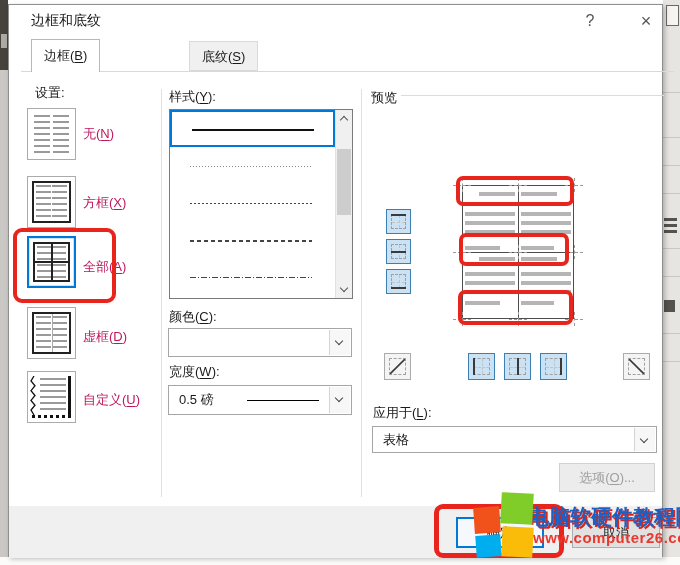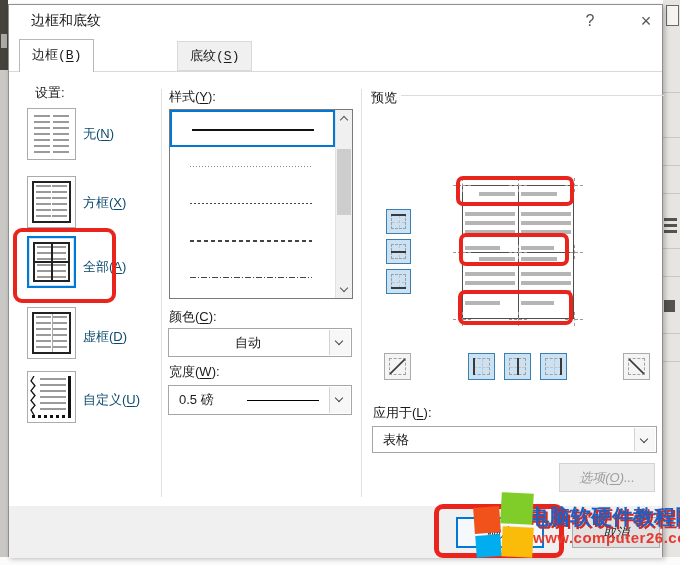--- a/index.html
+++ b/index.html
@@ -24,21 +24,21 @@
   .dialog{position:absolute;left:8px;top:4px;width:655px;height:553px;background:#fff;
           border:1px solid #8f8f8f;box-shadow:2px 2px 5px rgba(0,0,0,.25);}
   .titlebar{position:absolute;left:0;top:0;width:100%;height:32px;background:#fff;}
   .title{position:absolute;left:22px;top:7px;font-size:14px;color:#1a1a1a;}
   .cap-btn{position:absolute;top:3px;width:30px;height:26px;text-align:center;line-height:26px;
            font-size:16px;color:#555;cursor:default;}
   .help{left:566px;}
   .close{left:622px;font-size:18px;}
 
   
-  .tabs{position:absolute;left:0;top:32px;width:100%;height:35px;font-family:Liberation Mono, monospace;}
+  .tabs{position:absolute;left:12px;top:32px;width:100%;height:35px;}
   .tabline{position:absolute;left:0;top:34px;width:100%;height:1px;background:#d9d9d9;}
   .tab{position:absolute;top:4px;height:30px;line-height:30px;padding:0 12px;font-size:13px;
        color:#1a1a1a;background:#f0f0f0;border:1px solid #d9d9d9;}
   .tab.active{top:2px;height:33px;line-height:32px;background:#fff;border:1px solid #b8b8b8;border-bottom:none;z-index:2;}
   .tab1{left:10px;} .tab2{left:78px;} .tab3{left:168px;}
 
   .vdiv{position:absolute;top:84px;width:1px;height:408px;background:#e0e0e0;}
 
   .lbl{position:absolute;font-size:13px;color:#1a1a1a;white-space:nowrap;}
 
@@ -48,21 +48,21 @@
   .doc{position:relative;width:100%;height:100%;background:#fff;}
   .col{position:absolute;top:2px;bottom:2px;background-image:repeating-linear-gradient(to bottom,#9a9a9a 0 2px,transparent 2px 6px);}
   .col.l{left:2px;width:42%;} .col.r{right:2px;width:42%;}
   .doc.box,.doc.all{border:2px solid #222;}
   .doc.all .cv{position:absolute;left:50%;top:0;bottom:0;width:2px;margin-left:-1px;background:#222;}
   .doc.all .ch{position:absolute;top:50%;left:0;right:0;height:2px;margin-top:-1px;background:#222;}
   .doc.grid{border:2px solid #222;}
   .doc.grid .cv{position:absolute;left:50%;top:0;bottom:0;width:1px;background:#aaa;}
   .doc.custom{border-right:3px solid #111;border-bottom:3px dotted #111;}
   .zig{position:absolute;left:-2px;top:0;height:100%;width:7px;}
-  .opt-label{position:absolute;left:74px;font-size:13px;color:#0c4a6e;white-space:nowrap;}
+  .opt-label{position:absolute;left:74px;font-size:13px;color:#be185d;white-space:nowrap;}
 
   
   .style-list{position:absolute;left:160px;top:104px;width:184px;height:190px;background:#fff;border:1px solid #7a7a7a;}
   .style-items{position:absolute;left:0;top:0;right:17px;bottom:0;}
   .style-item{position:relative;height:37px;}
   .style-item.selected{border:2px solid var(--accent);}
   .line{position:absolute;left:20px;top:50%;width:122px;}
   .line.solid{height:2px;background:#111;}
   .line.dotted-fine{height:1px;background:repeating-linear-gradient(90deg,#888 0 1px,transparent 1px 3px);}
   .line.dotted{height:1px;background:repeating-linear-gradient(90deg,#444 0 2px,transparent 2px 4px);}
@@ -105,21 +105,21 @@
   .pv-table{position:absolute;left:439px;top:167px;width:132px;height:160px;background:#fff;}
   .pv-border{position:absolute;left:14px;top:13px;width:112px;height:134px;border:1px solid #4d4d4d;}
   .pv-v{position:absolute;left:70px;top:13px;width:1px;height:134px;background:#4d4d4d;}
   .pv-h{position:absolute;left:14px;top:80px;width:112px;height:1px;background:#4d4d4d;}
   .bar{position:absolute;height:4px;background:#b5b5b5;}
   .am-h{position:absolute;height:0;border-top:1px dashed #9a9a9a;width:18px;}
   .am-v{position:absolute;width:0;border-left:1px dashed #9a9a9a;height:14px;}
 
   
   .btn{position:absolute;font-size:13px;color:#1a1a1a;background:#e1e1e1;border:1px solid #adadad;
-       text-align:center;font-style:italic;}
+       text-align:center;}
   .btn .t{position:absolute;left:0;right:0;top:50%;transform:translateY(-50%);}
   .btn.disabled{background:#ececec;border-color:#d2d2d2;color:#9e9e9e;}
   .btn.default{background:#f5f9fd;border:2px solid var(--accent);}
   .footer{position:absolute;left:0;top:501px;width:100%;height:52px;background:#f0f0f0;}
 
   
   .ann{position:absolute;border:4px solid var(--annotation);border-radius:9px;z-index:50;}
 
   
   .wm{position:absolute;z-index:60;white-space:nowrap;font-weight:bold;}
@@ -246,21 +246,20 @@
           </div>
         <div class="thumb"></div>
         <div class="sbtn down">
             <div class="chev d"></div>
           </div>
       </div>
     </div>
 
     <div class="lbl hk" style="left:160px;top:303px">颜色(<u>C</u>):</div>
     <div class="dd" style="left:159px;top:323px;width:184px;height:29px">
-      <span class="val center">自动</span>
       <div class="arrow">
           <div class="chev d"></div>
         </div>
     </div>
 
     <div class="lbl hk" style="left:160px;top:358px">宽度(<u>W</u>):</div>
     <div class="dd" style="left:159px;top:380px;width:184px;height:30px">
       <span class="val">0.5 磅</span>
       <div class="wline"></div>
       <div class="arrow">

